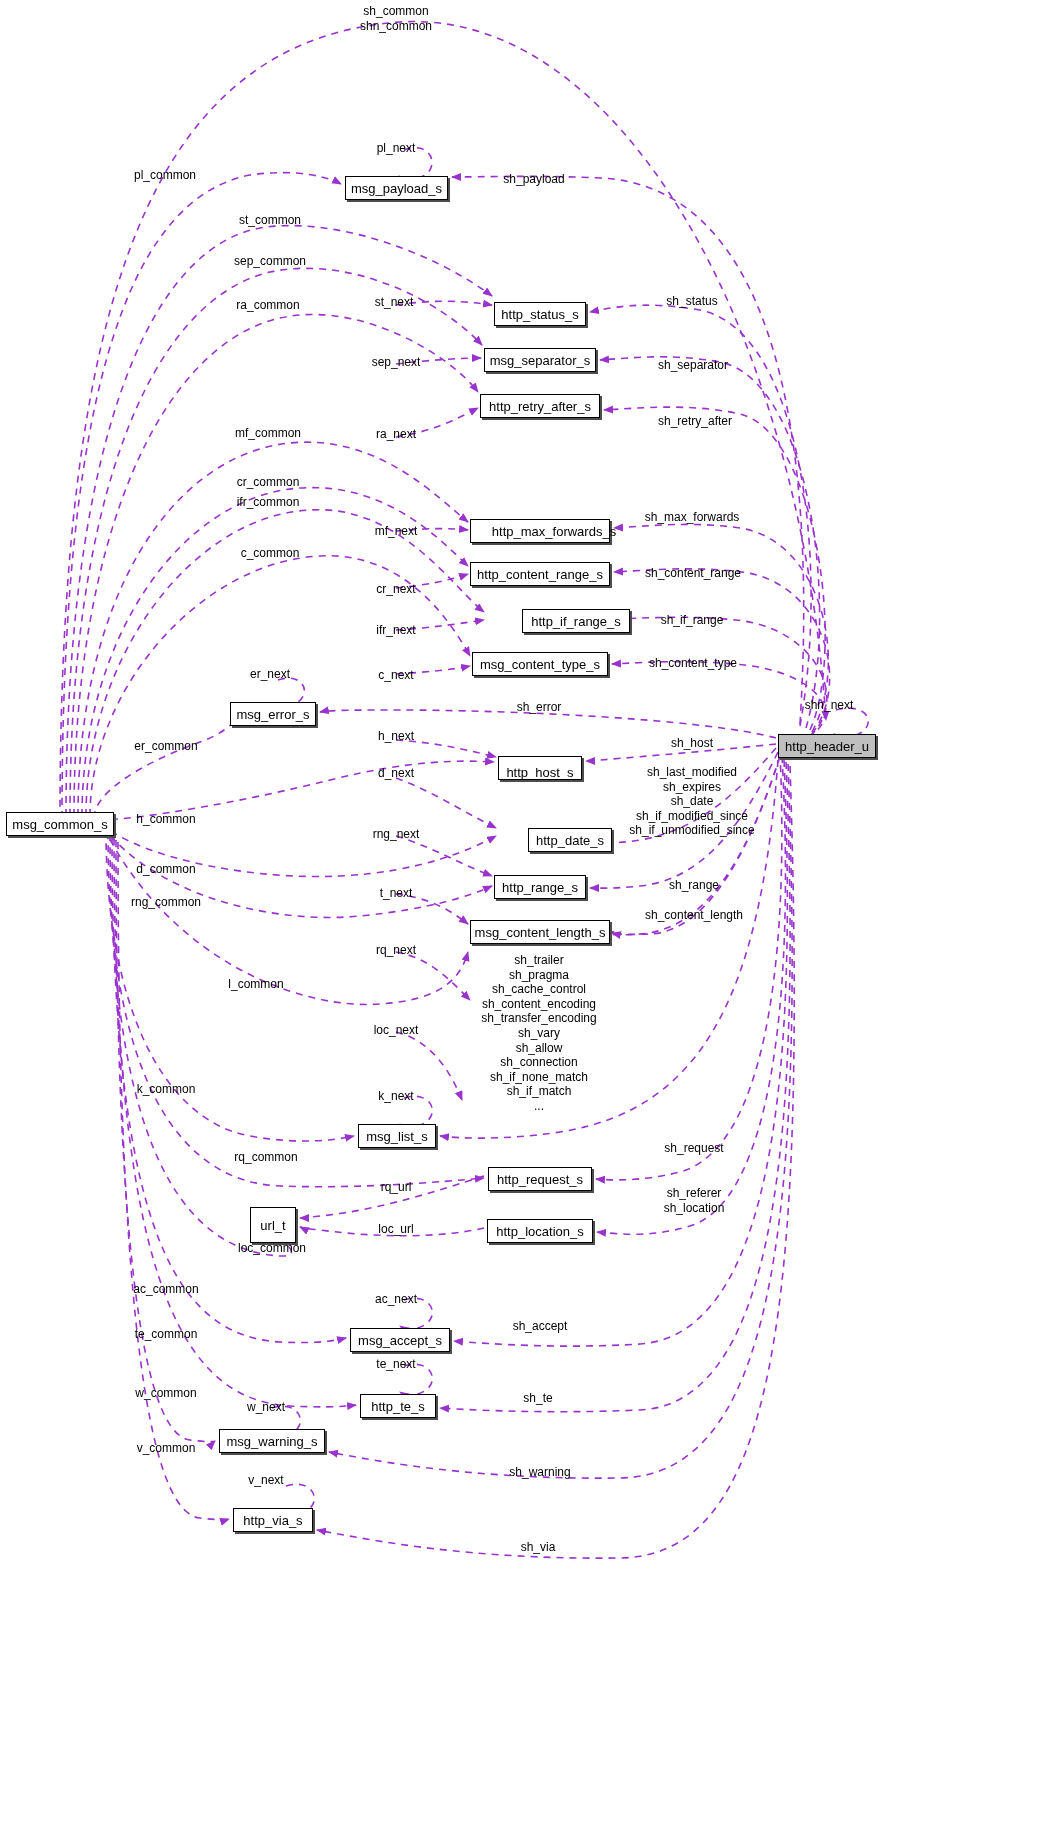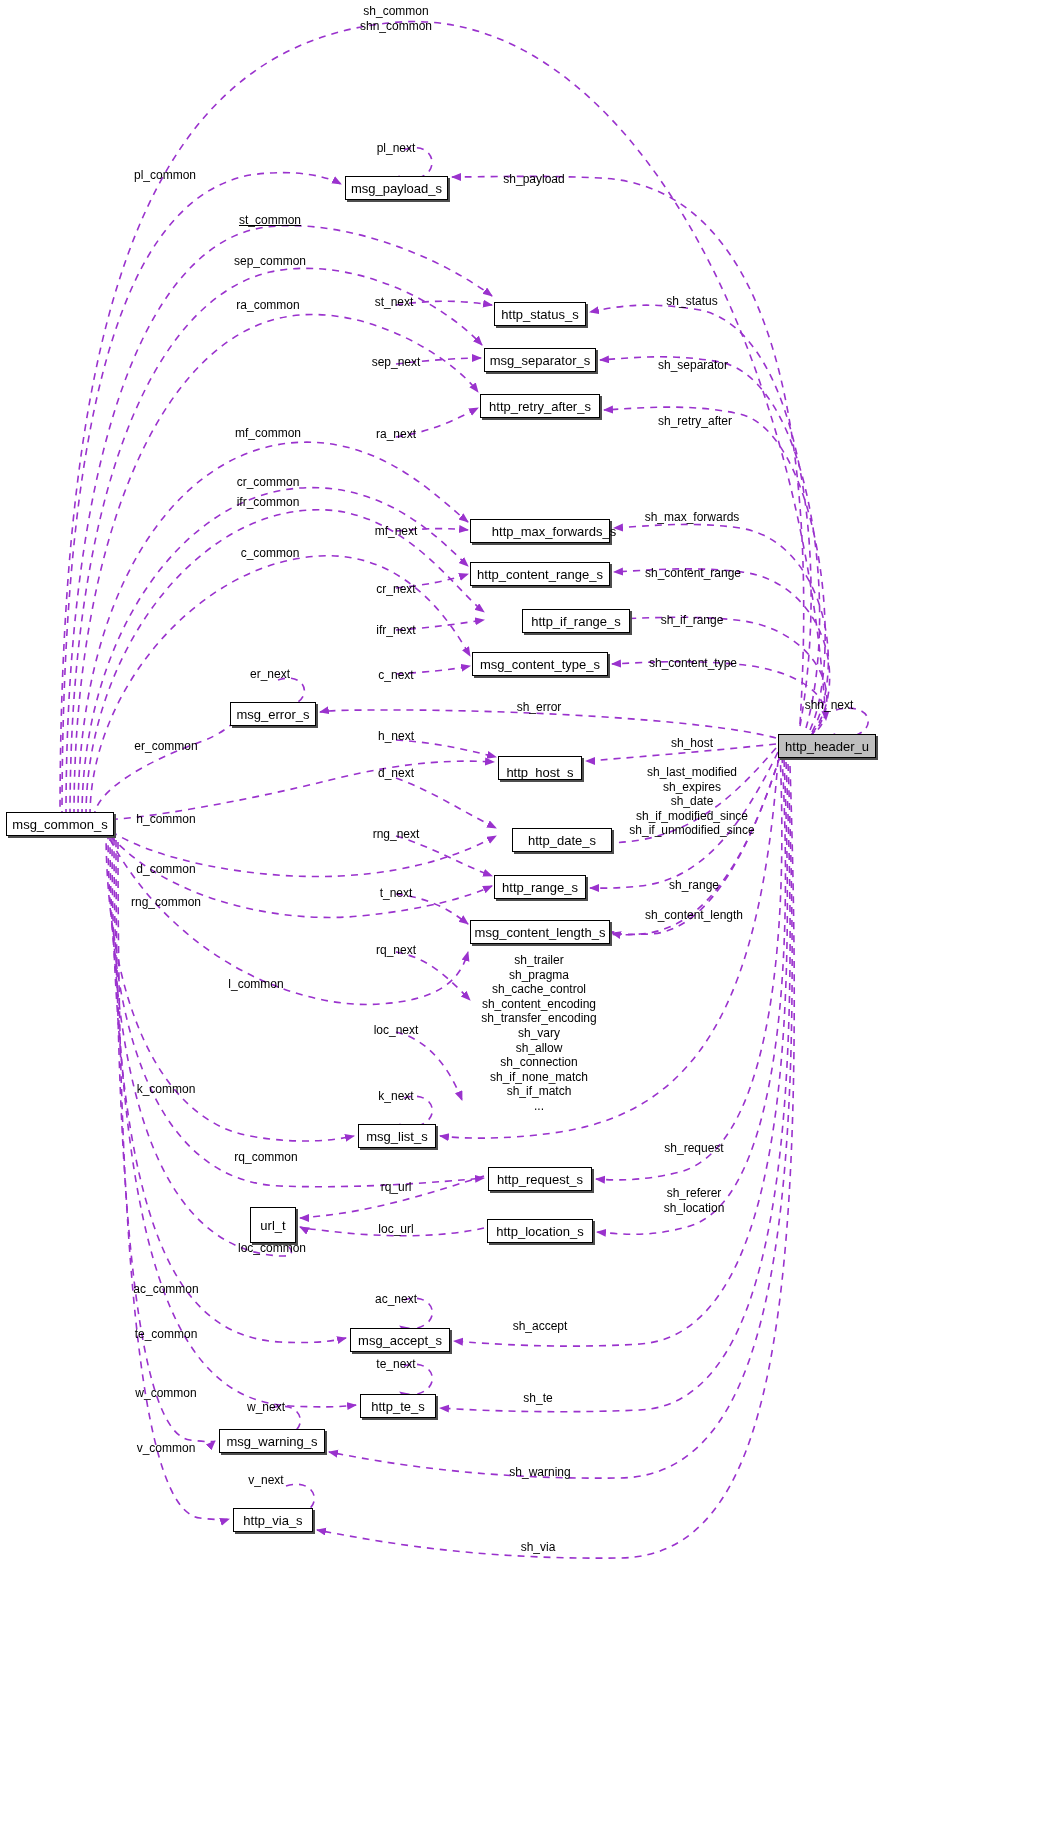--- a/index.html
+++ b/index.html
@@ -229,21 +229,21 @@
       </div>
       <div class="node" style="left: 230px; top: 702px; width: 86px; height: 24px;">
         <span>msg_error_s</span>
       </div>
       <div class="node focus" style="left: 778px; top: 734px; width: 98px; height: 24px;">
         <span>http_header_u</span>
       </div>
       <div class="node" style="left: 498px; top: 756px; width: 84px; height: 24px; align-items: flex-end;">
         <span>http_host_s</span>
       </div>
-      <div class="node" style="left: 512px; top: 828px; width: 100px; height: 24px;">
+      <div class="node" style="left: 528px; top: 828px; width: 84px; height: 24px;">
         <span>http_date_s</span>
       </div>
       <div class="node" style="left: 494px; top: 875px; width: 92px; height: 24px;">
         <span>http_range_s</span>
       </div>
       <div class="node" style="left: 470px; top: 920px; width: 140px; height: 24px;">
         <span>msg_content_length_s</span>
       </div>
       <div class="node" style="left: 358px; top: 1124px; width: 78px; height: 24px;">
         <span>msg_list_s</span>
@@ -268,21 +268,21 @@
       </div>
       <div class="node" style="left: 233px; top: 1508px; width: 80px; height: 24px;">
         <span>http_via_s</span>
       </div>
     </div>
   <div id="labels">
       <div class="edge-label multi" style="left: 396px; top: 4px;">sh_common<br>shn_common</div>
       <div class="edge-label" style="left: 396px; top: 141px;">pl_next</div>
       <div class="edge-label" style="left: 165px; top: 168px;">pl_common</div>
       <div class="edge-label" style="left: 534px; top: 172px;">sh_payload</div>
-      <div class="edge-label" style="left: 270px; top: 213px; text-decoration: underline;">st_common</div>
+      <div class="edge-label" style="left: 270px; top: 213px;">st_common</div>
       <div class="edge-label" style="left: 270px; top: 254px;">sep_common</div>
       <div class="edge-label" style="left: 268px; top: 298px;">ra_common</div>
       <div class="edge-label" style="left: 394px; top: 295px;">st_next</div>
       <div class="edge-label" style="left: 692px; top: 294px;">sh_status</div>
       <div class="edge-label" style="left: 396px; top: 355px;">sep_next</div>
       <div class="edge-label" style="left: 693px; top: 358px;">sh_separator</div>
       <div class="edge-label" style="left: 695px; top: 414px;">sh_retry_after</div>
       <div class="edge-label" style="left: 268px; top: 426px;">mf_common</div>
       <div class="edge-label" style="left: 396px; top: 427px;">ra_next</div>
       <div class="edge-label" style="left: 268px; top: 475px;">cr_common</div>

